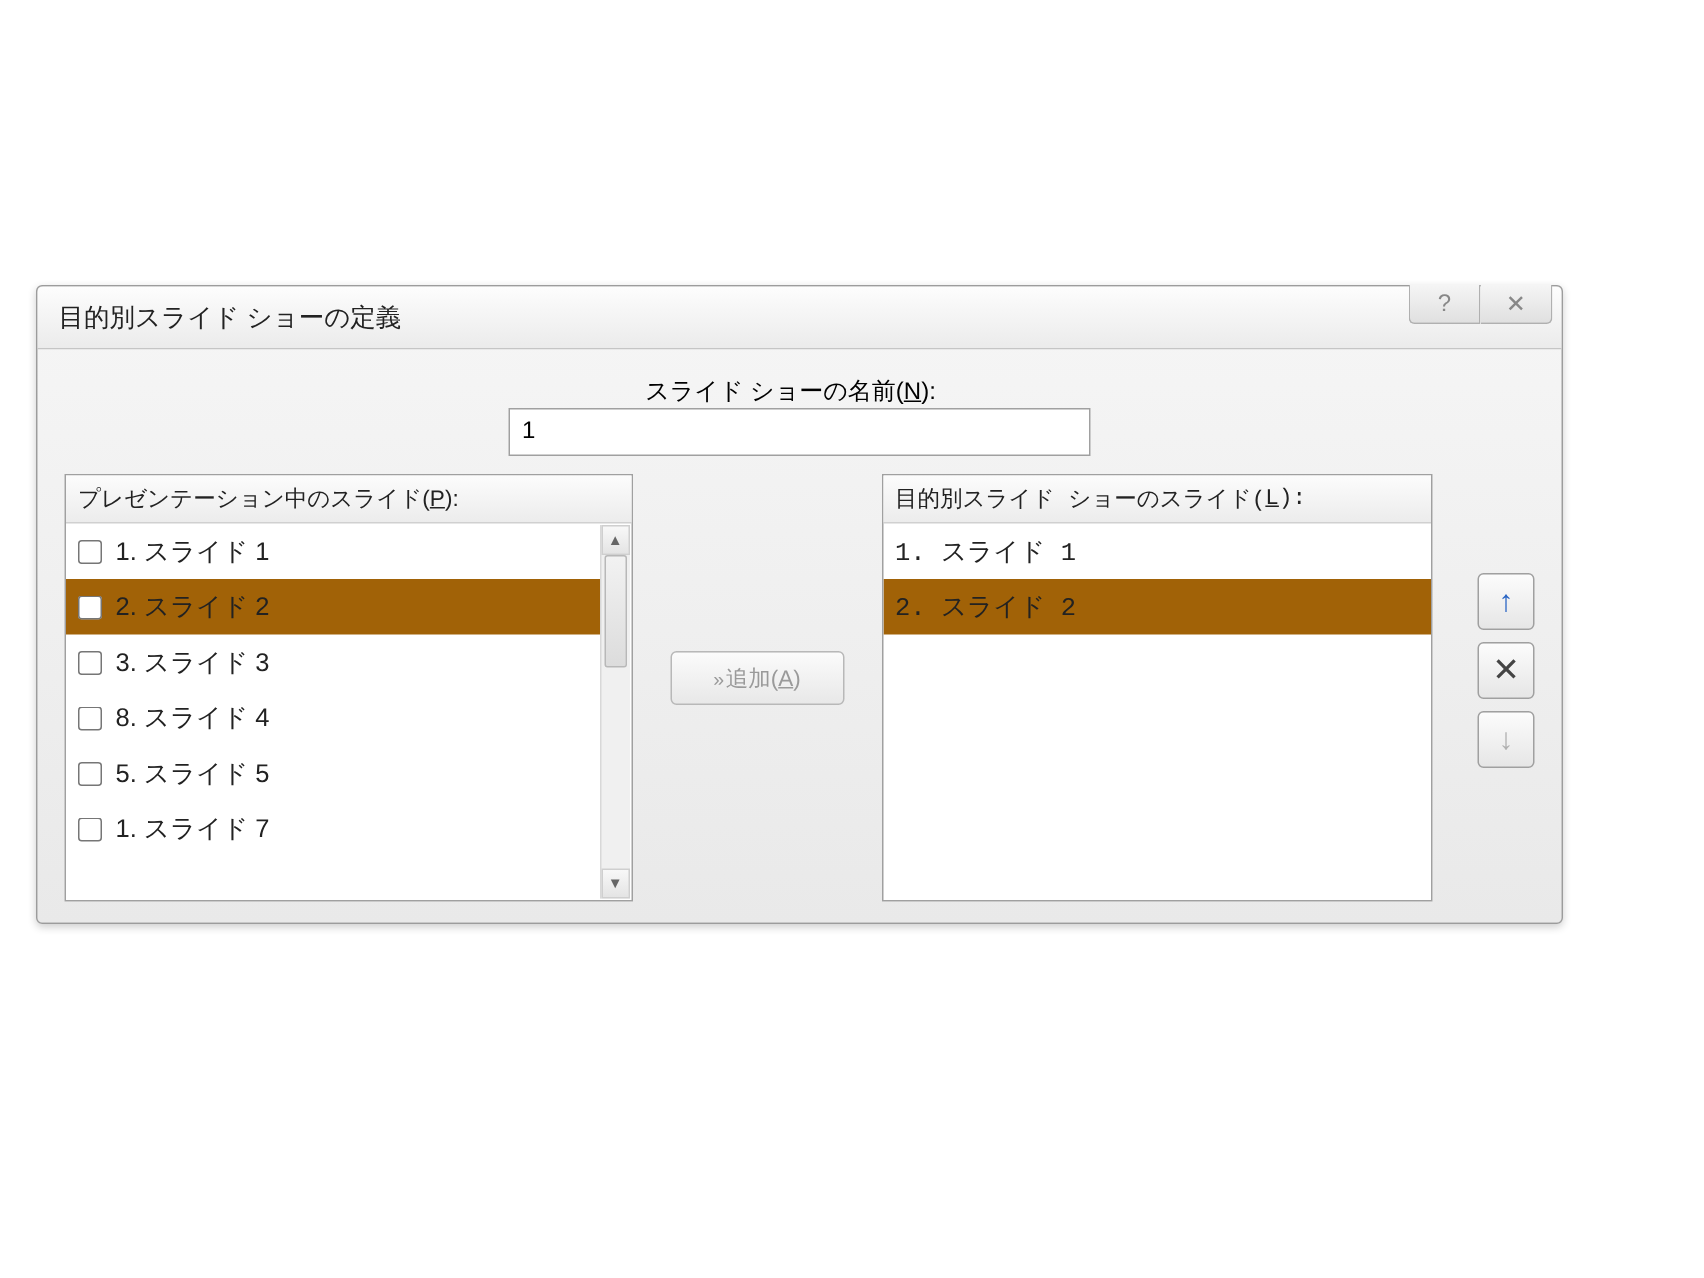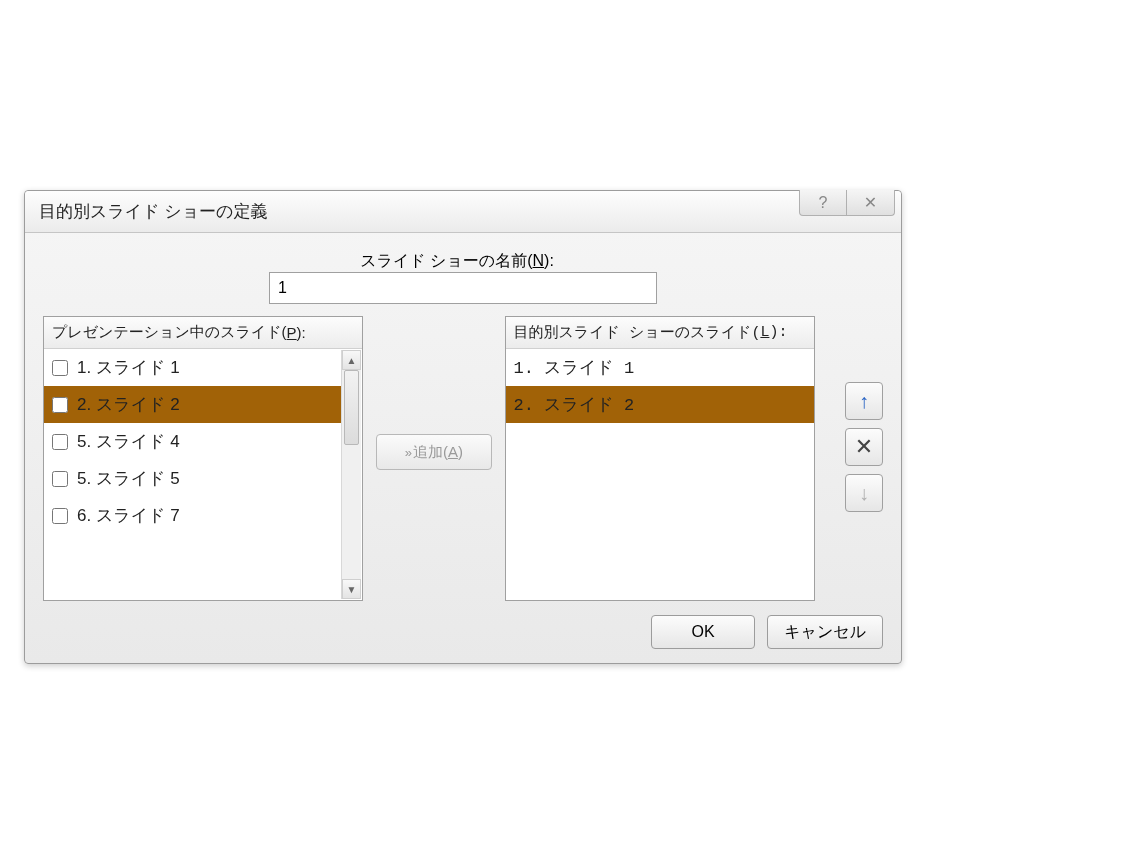--- a/index.html
+++ b/index.html
@@ -8,21 +8,21 @@
       font-size: 15px;
       background: #fff;
       width: 1136px;
       height: 852px;
       position: relative;
     }
     .dialog {
       position: absolute;
       left: 24px;
       top: 190px;
-      width: 878px;
+      width: 1018px;
       background: linear-gradient(#f6f6f6, #e9e9e9);
       border: 1px solid #9c9c9c;
       border-radius: 4px;
       box-shadow: 0 2px 6px rgba(0,0,0,0.2);
     }
     .titlebar {
       display: flex;
       align-items: center;
       height: 42px;
       background: linear-gradient(#fdfdfd, #ebebeb);
@@ -250,29 +250,33 @@
             <div class="list-item">
               <input type="checkbox" style="">
               <span>1. スライド 1</span>
             </div>
             <div class="list-item sel">
               <input type="checkbox" style="">
               <span>2. スライド 2</span>
             </div>
             <div class="list-item">
               <input type="checkbox" style="">
-              <span>5. スライド 4</span>
+              <span>3. スライド 3</span>
+            </div>
+            <div class="list-item">
+              <input type="checkbox" style="">
+              <span>8. スライド 4</span>
             </div>
             <div class="list-item">
               <input type="checkbox" style="">
               <span>5. スライド 5</span>
             </div>
             <div class="list-item">
               <input type="checkbox" style="">
-              <span>6. スライド 7</span>
+              <span>1. スライド 7</span>
             </div>
           </div>
         <div class="fake-scrollbar">
           <div class="arrow">▲</div>
           <div class="track">
               <div class="thumb"></div>
             </div>
           <div class="arrow">▼</div>
         </div>
       </div>
@@ -309,24 +313,16 @@
         <div class="icon-btn del">
           <span>✕</span>
         </div>
         <div class="icon-btn down disabled">
           <span>↓</span>
         </div>
       </div>
 
     </div>
 
-    <div class="footer">
-      <div class="dlg-btn">
-        <span>OK</span>
-      </div>
-      <div class="dlg-btn">
-        <span>キャンセル</span>
-      </div>
-    </div>
 
   </div>
 
 </div>
 
 </body></html>

